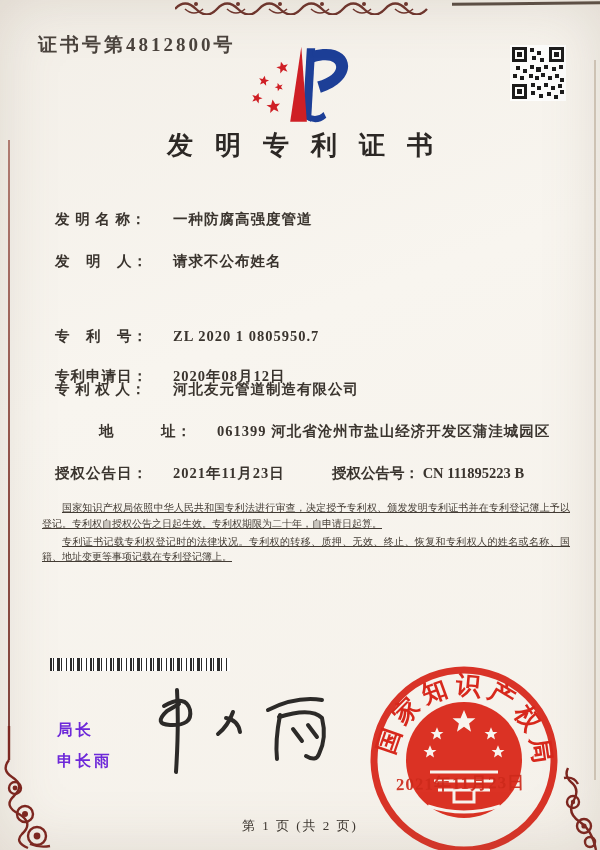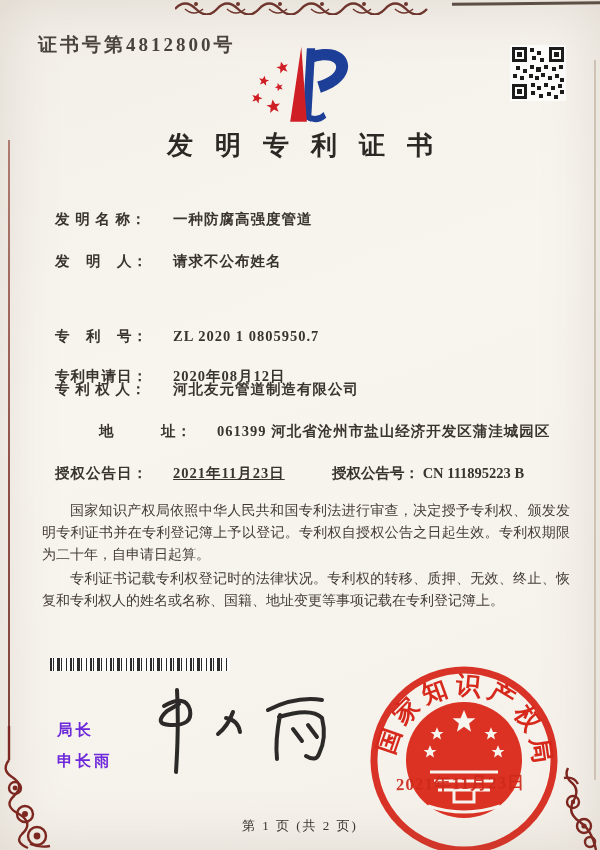--- a/index.html
+++ b/index.html
@@ -20,22 +20,22 @@
     left:0;top:128px;width:100%;text-align:center;
     font-size:26px;font-weight:bold;color:#2c2825;
     letter-spacing:22px;text-indent:22px;
   }
   
   .row{left:55px;width:515px;font-size:14.5px;font-weight:600;color:#3a342e;}
   .row .lab{display:inline-block;min-width:118px;letter-spacing:1px;}
   .row .val{letter-spacing:1px;}
   .grant-no{left:300px;width:280px;font-size:14.5px;font-weight:600;color:#3a342e;}
   
-  .body-text{left:42px;top:500px;width:528px;font-size:14px;line-height:1.58;
-    text-align:justify;color:#433c34;font-weight:500;}
+  .body-text{left:42px;top:500px;width:528px;font-size:10px;line-height:1.58;
+    text-align:justify;color:#433c34;font-weight:500;text-decoration:underline;}
   .body-text p{margin:0 0 2px 0;text-indent:2em;}
   
   .barcode{left:50px;top:658px;width:180px;height:13px;
     background:repeating-linear-gradient(90deg,
       #2b2b2b 0 2px,#fff 2px 3px,#2b2b2b 3px 4px,#fff 4px 7px,
       #2b2b2b 7px 10px,#fff 10px 11px,#2b2b2b 11px 12px,#fff 12px 16px,
       #2b2b2b 16px 17px,#fff 17px 20px);
   }
   
   .officer{left:57px;top:714px;font-size:15.5px;letter-spacing:3px;color:#6d28d9;font-weight:600;line-height:2.0;}
@@ -159,21 +159,21 @@
 </div>
 <div class="abs row" style="top:338px;margin-top:29px;">
   <span class="lab">专利申请日：</span><span class="val">2020年08月12日</span>
 </div>
 <div class="abs row" style="top:380px;">
   <span class="lab">专 利 权 人：</span><span class="val">河北友元管道制造有限公司</span>
 </div>
 <div class="abs row" style="top:422px;margin-left:44px;">
   <span class="lab">地　　　址：</span><span class="val">061399 河北省沧州市盐山经济开发区蒲洼城园区</span>
 </div>
-<div class="abs row" style="top:464px;width:260px;text-decoration:underline;">
+<div class="abs row" style="top:464px;width:260px;">
   <span class="lab">授权公告日：</span><span class="val">2021年11月23日</span>
 </div>
 <div class="abs grant-no" style="top:464px;margin-left:32px;">
   <span class="lab" style="min-width:0;">授权公告号：</span> <span class="val">CN 111895223 B</span>
 </div>
 
 <div class="abs body-text">
   <p>国家知识产权局依照中华人民共和国专利法进行审查，决定授予专利权、颁发发明专利证书并在专利登记簿上予以登记。专利权自授权公告之日起生效。专利权期限为二十年，自申请日起算。</p>
   <p>专利证书记载专利权登记时的法律状况。专利权的转移、质押、无效、终止、恢复和专利权人的姓名或名称、国籍、地址变更等事项记载在专利登记簿上。</p>
 </div>

